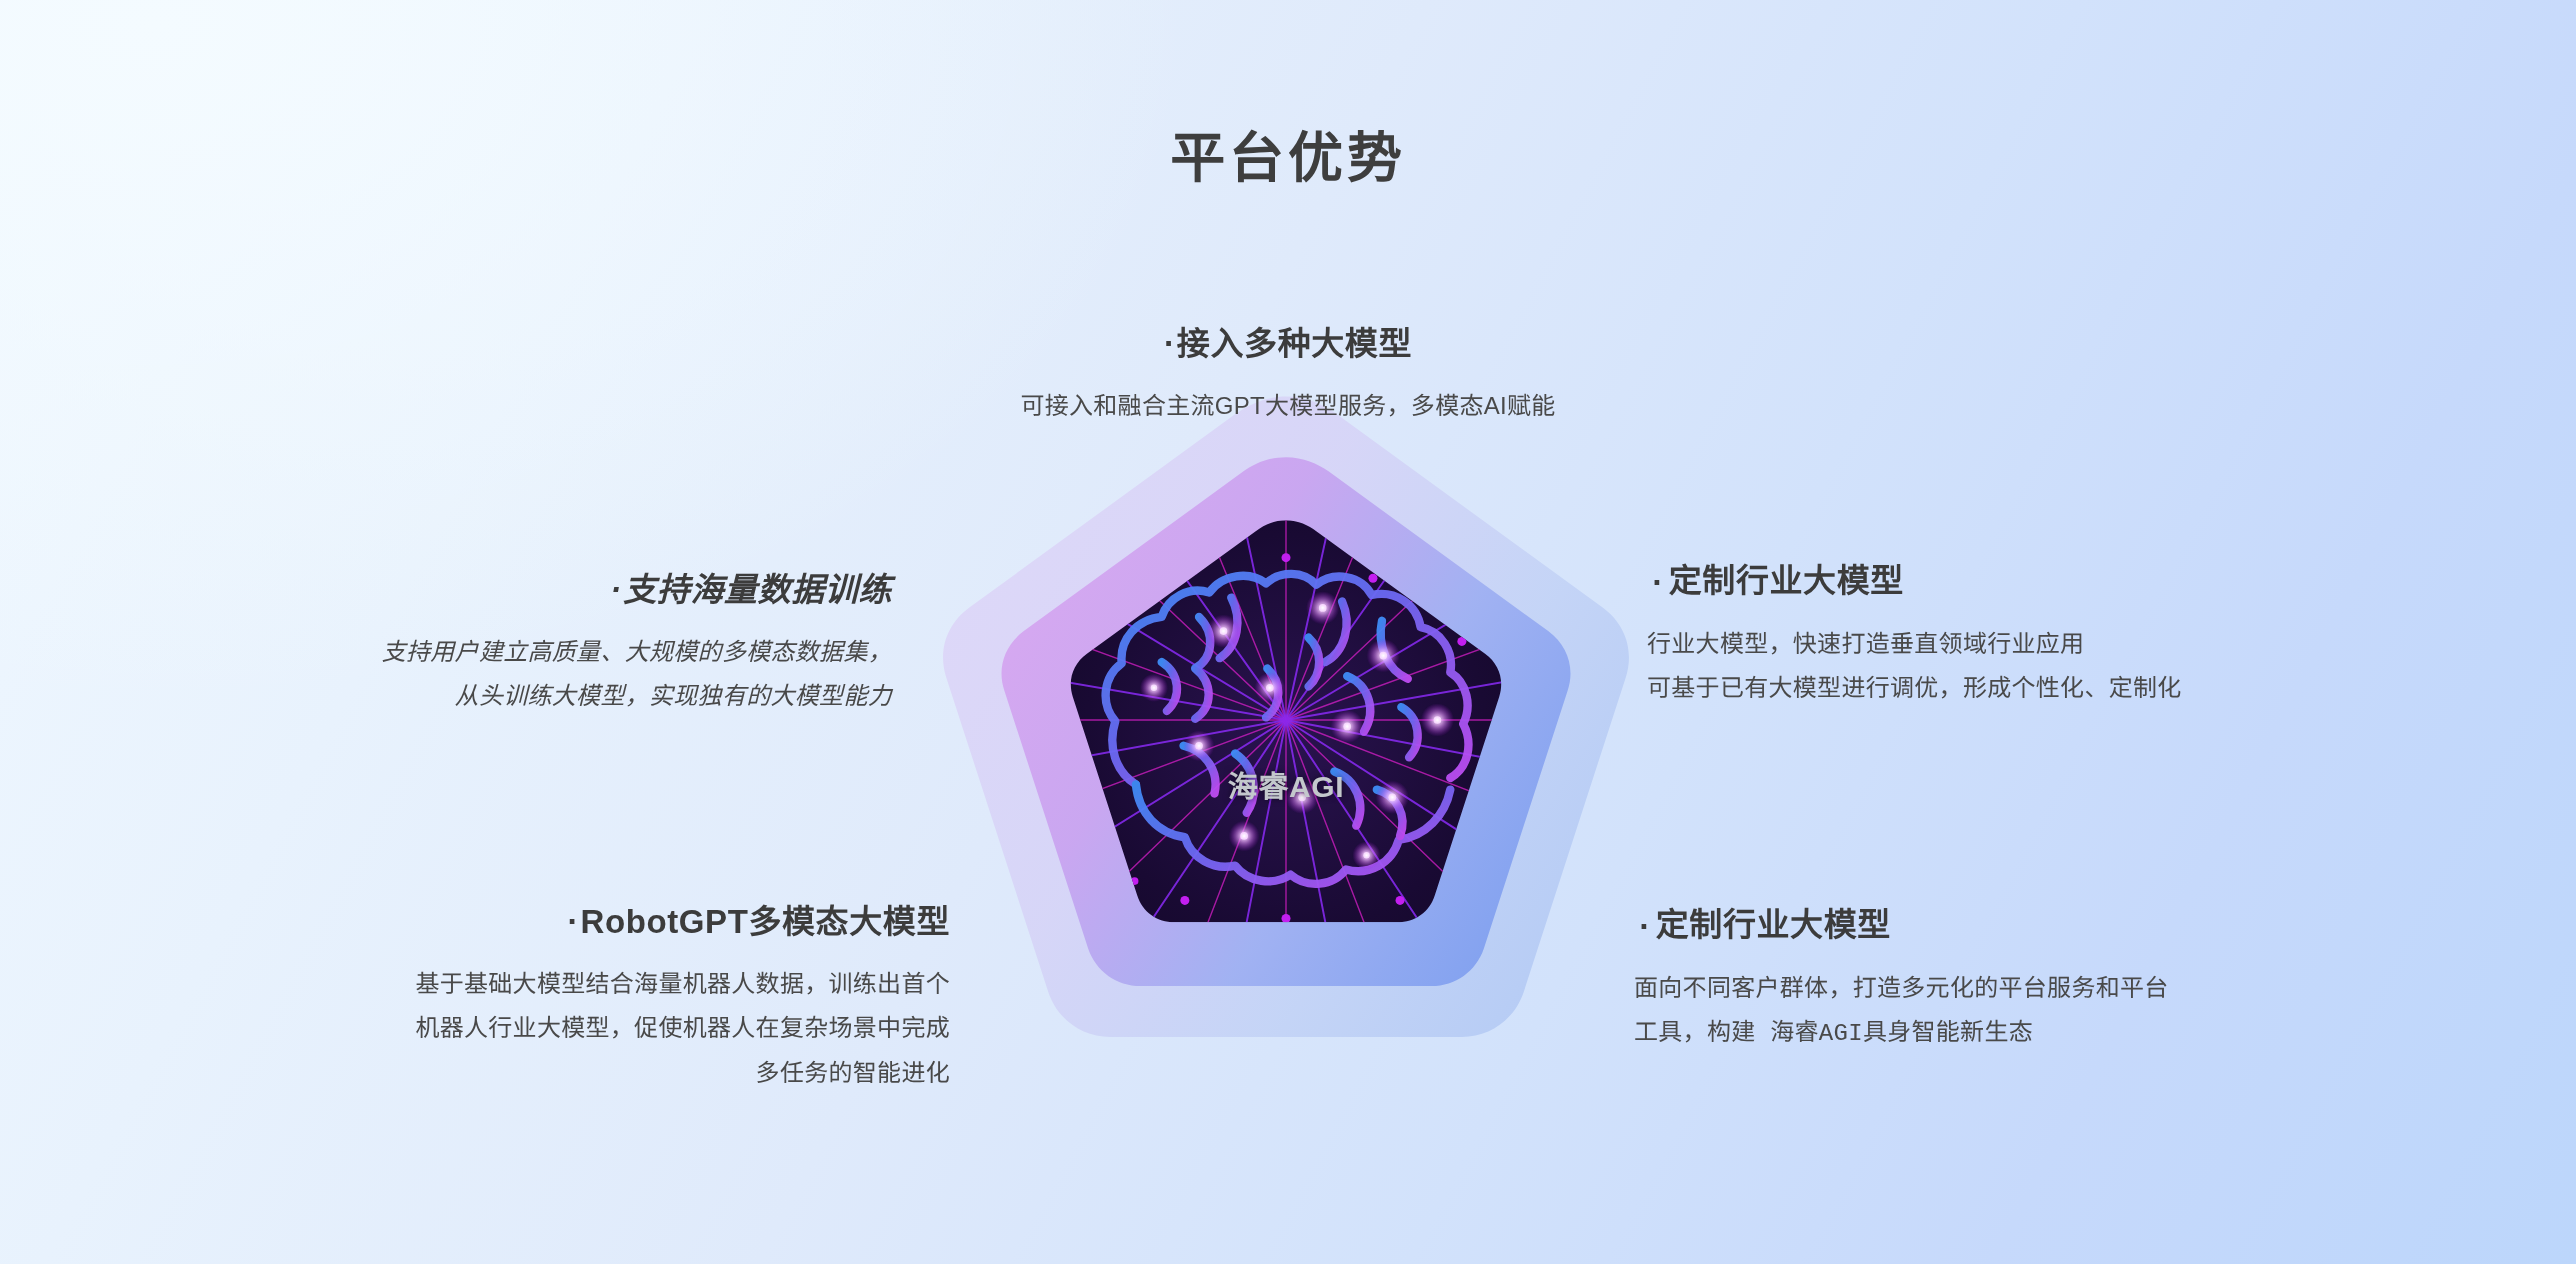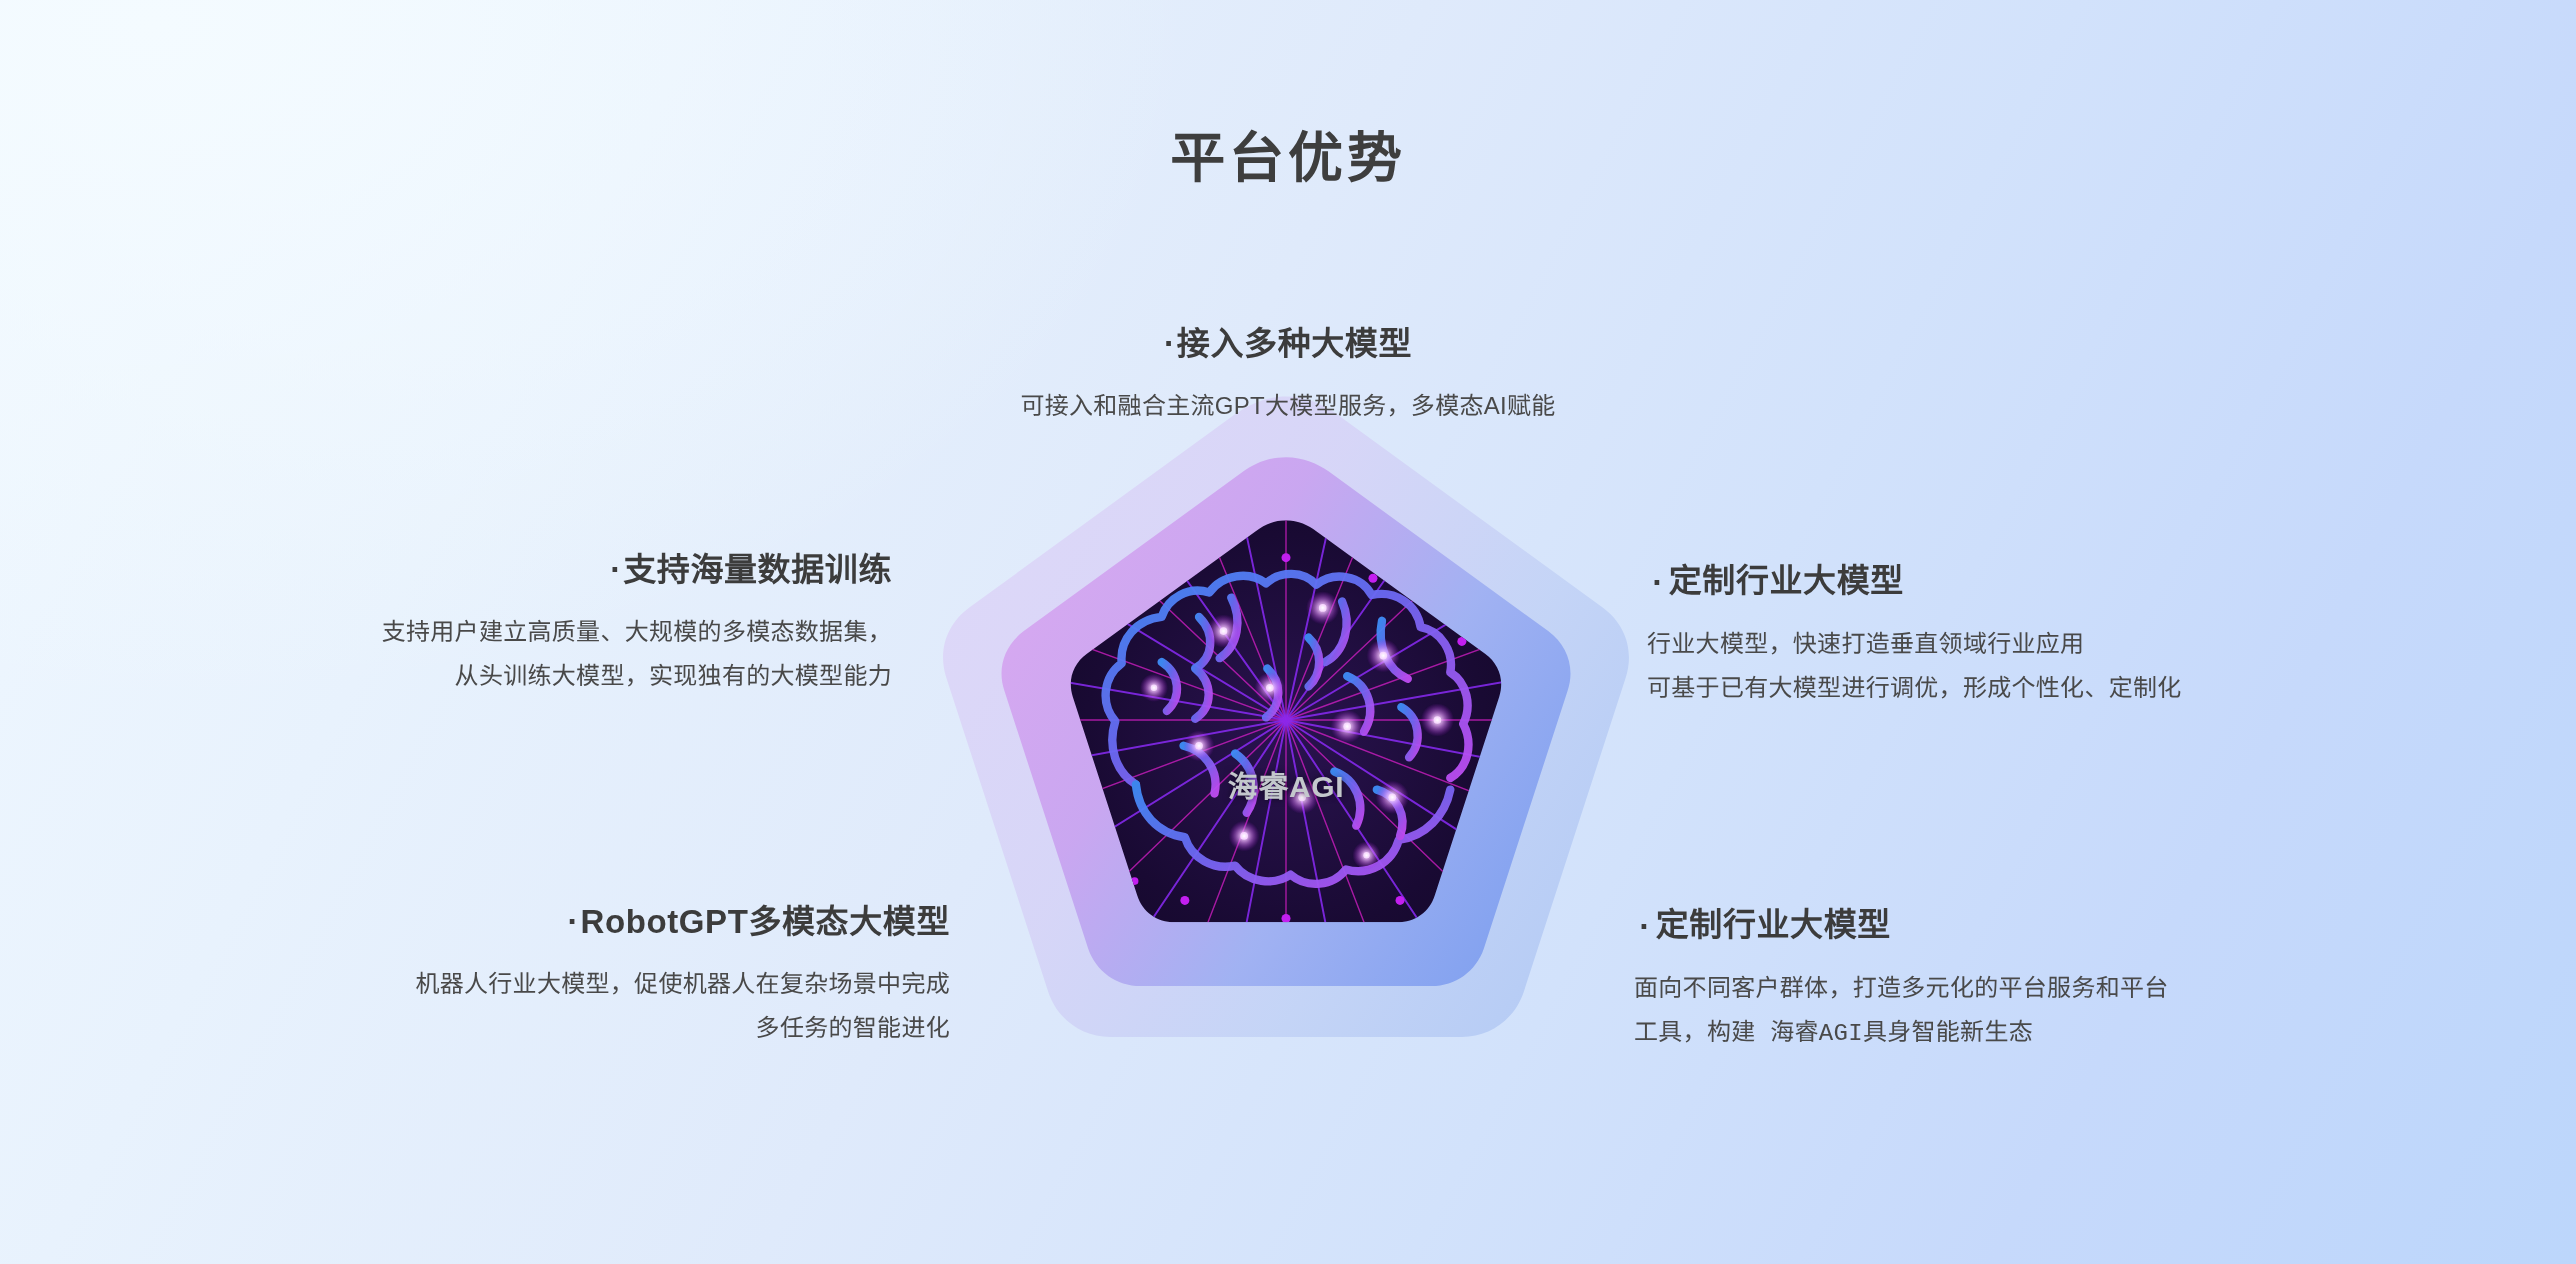--- a/index.html
+++ b/index.html
@@ -108,21 +108,21 @@
     white-space: nowrap;
   }
 
   
   .align-right { text-align: right; }
   .align-left  { text-align: left; font-family: Liberation Mono, monospace; }
   .align-center{ text-align: center; margin-top: 48px; }
 
   
   #f-top     { left: 773px; top: 276px; width: 1030px; }
-  #f-left-1  { left: 119px;  top: 550px; width: 773px; }
+  #f-left-1  { left: 119px;  top: 570px; width: 773px; font-style: italic; }
   #f-right-1 { left: 1647px; top: 564px; width: 869px; }
   #f-left-2  { left: 177px;  top: 902px; width: 773px; }
   #f-right-2 { left: 1634px; top: 908px; width: 869px; }
 </style>
 </head>
 <body>
 
 <div class="stage">
 
   <div class="page-title">平台优势</div>
@@ -352,20 +352,21 @@
       <div>可基于已有大模型进行调优，形成个性化、定制化</div>
     </div>
   </div>
 
   <div class="feature align-right" id="f-left-2">
     <div class="f-head">
       <span class="f-dot">·</span><span>RobotGPT多模态大模型</span>
       <span class="bar bar-rtl"></span>
     </div>
     <div class="f-desc">
+      <div>基于基础大模型结合海量机器人数据，训练出首个</div>
       <div>机器人行业大模型，促使机器人在复杂场景中完成</div>
       <div>多任务的智能进化</div>
     </div>
   </div>
 
   <div class="feature align-left" id="f-right-2">
     <div class="f-head">
       <span class="f-dot">·</span><span>定制行业大模型</span>
       <span class="bar bar-ltr"></span>
     </div>

